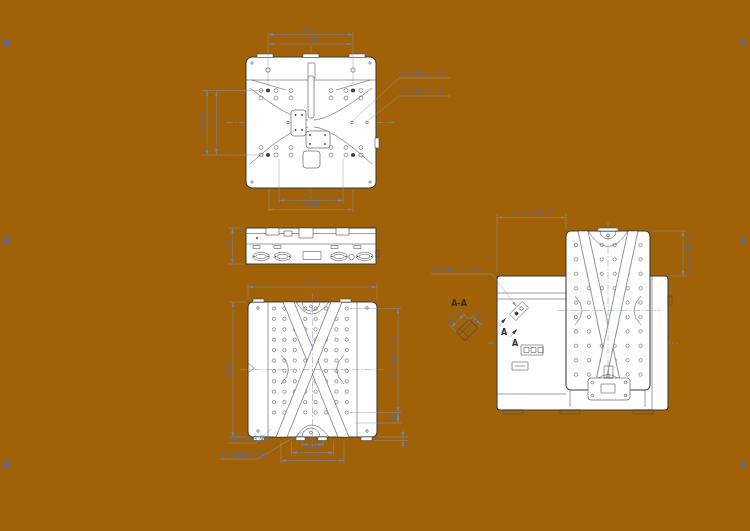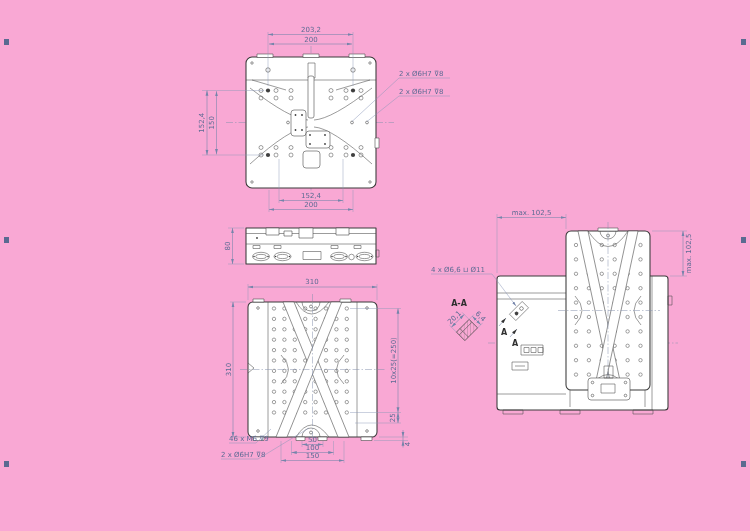--- a/index.html
+++ b/index.html
@@ -1,16 +1,16 @@
 <!DOCTYPE html>
 <html><head>
 <meta charset="utf-8">
 <style>
   html,body{margin:0;padding:0;background:#fff;}
-  #stage{position:relative;width:750px;height:531px;background:#f9a8d4;overflow:hidden;}
+  #stage{position:relative;width:750px;height:531px;background:#a16207;overflow:hidden;}
   svg{position:absolute;left:0;top:0;}
   .olw {fill:#ffffff;stroke:#3a3a3a;stroke-width:1.05;stroke-linejoin:round;}
   .il  {fill:none;stroke:#4a4a4a;stroke-width:0.55;stroke-linejoin:round;}
   .ilw {fill:#ffffff;stroke:#4a4a4a;stroke-width:0.6;stroke-linejoin:round;}
   .dim {stroke:#7484aa;stroke-width:0.55;fill:none;}
   .ext {stroke:#8a97b8;stroke-width:0.45;fill:none;}
   .ldr {stroke:#8a97b8;stroke-width:0.5;fill:none;}
   .cl  {stroke:#8property:none;}
   .cl  {stroke:#8590ac;stroke-width:0.5;stroke-dasharray:7 2 1.5 2;fill:none;}
   .hole{fill:none;stroke:#4a4a4a;stroke-width:0.6;}

